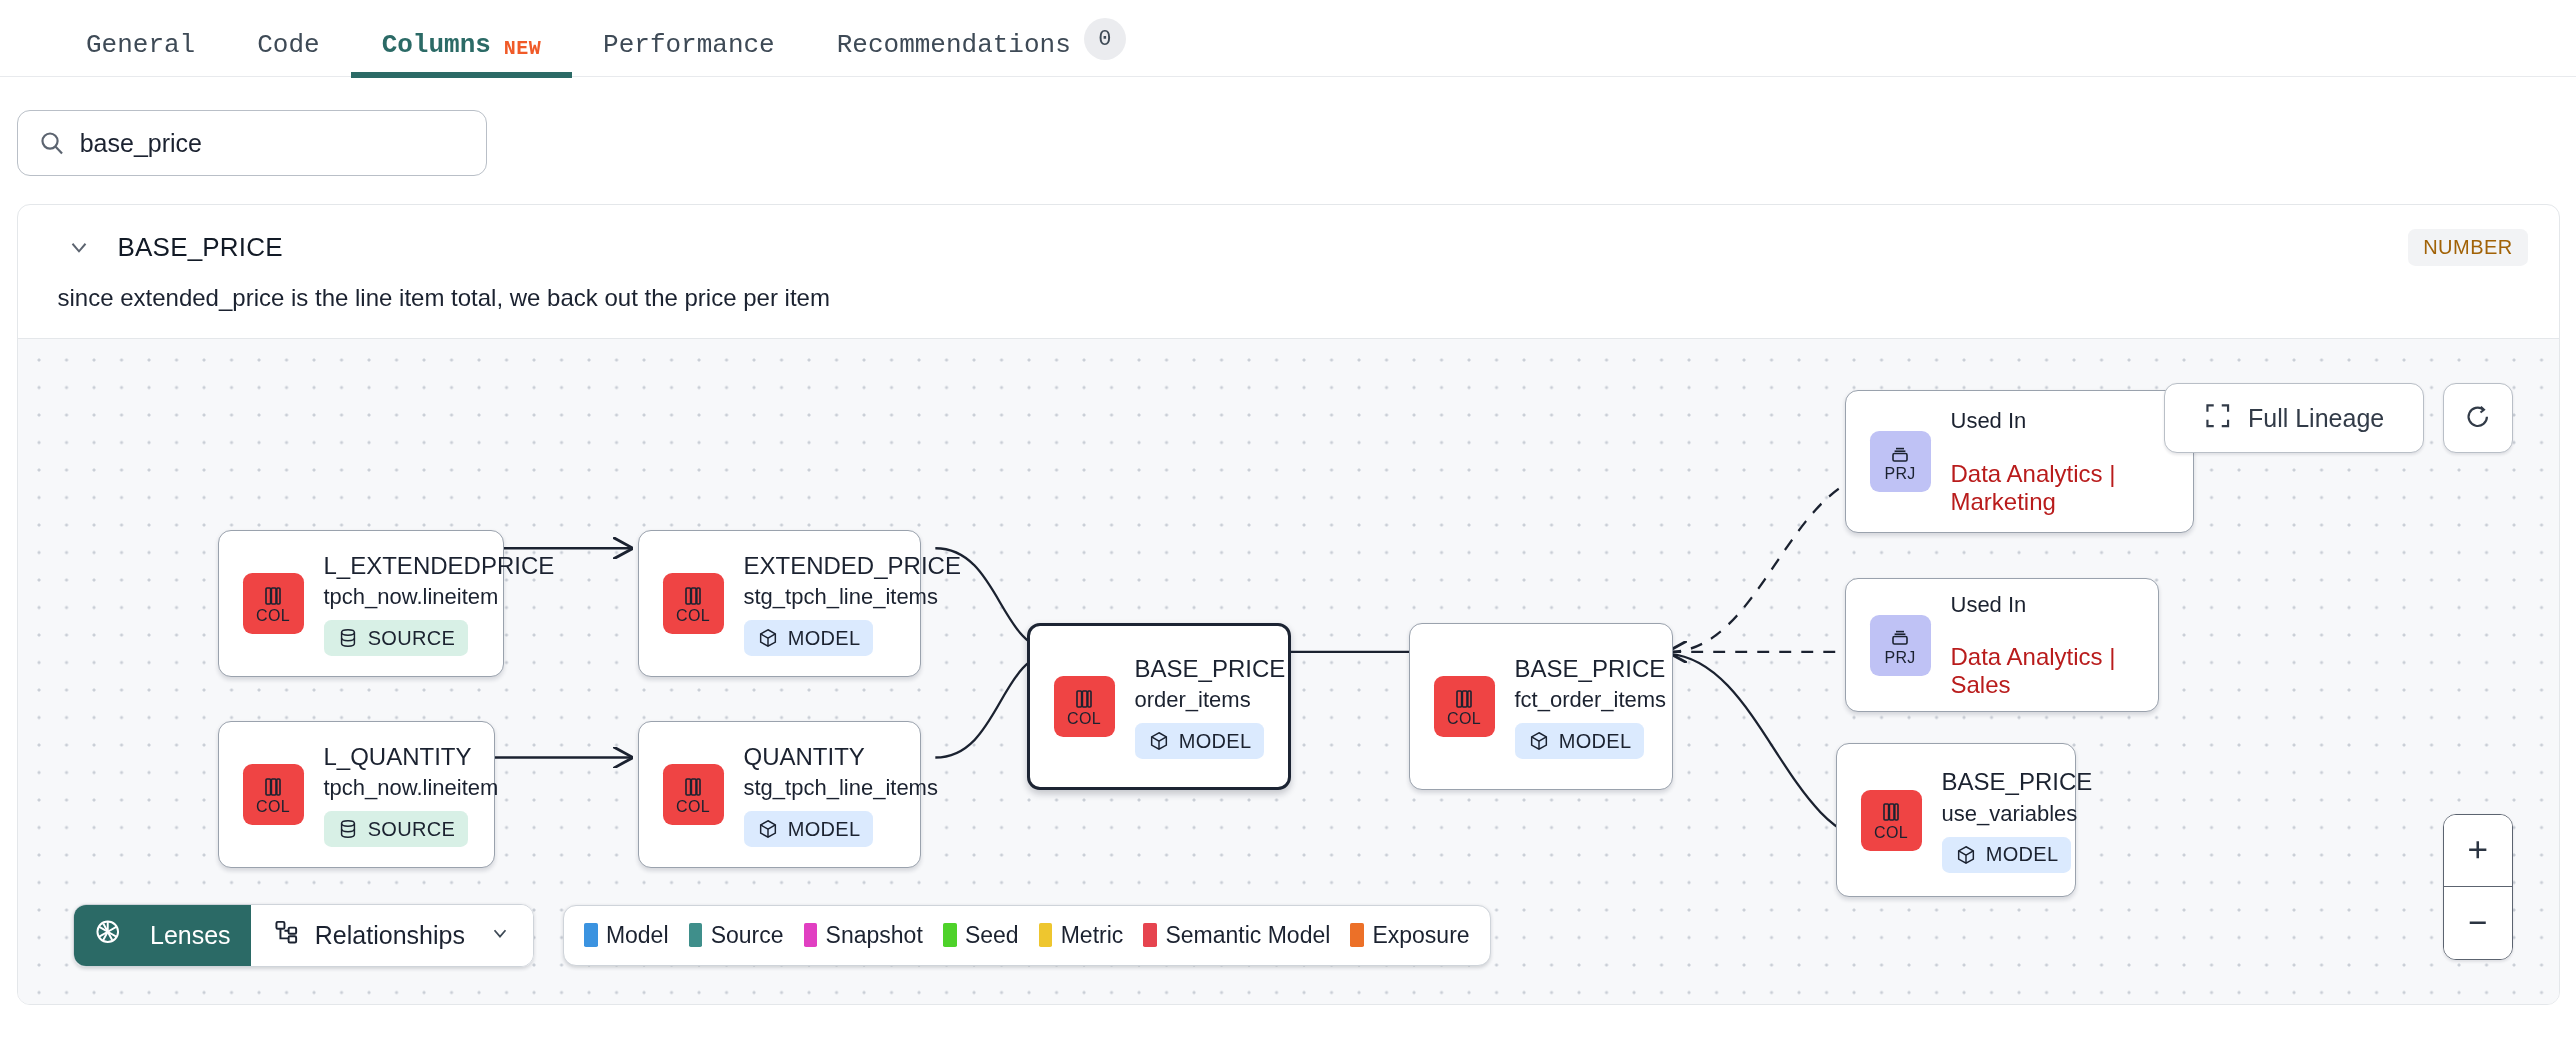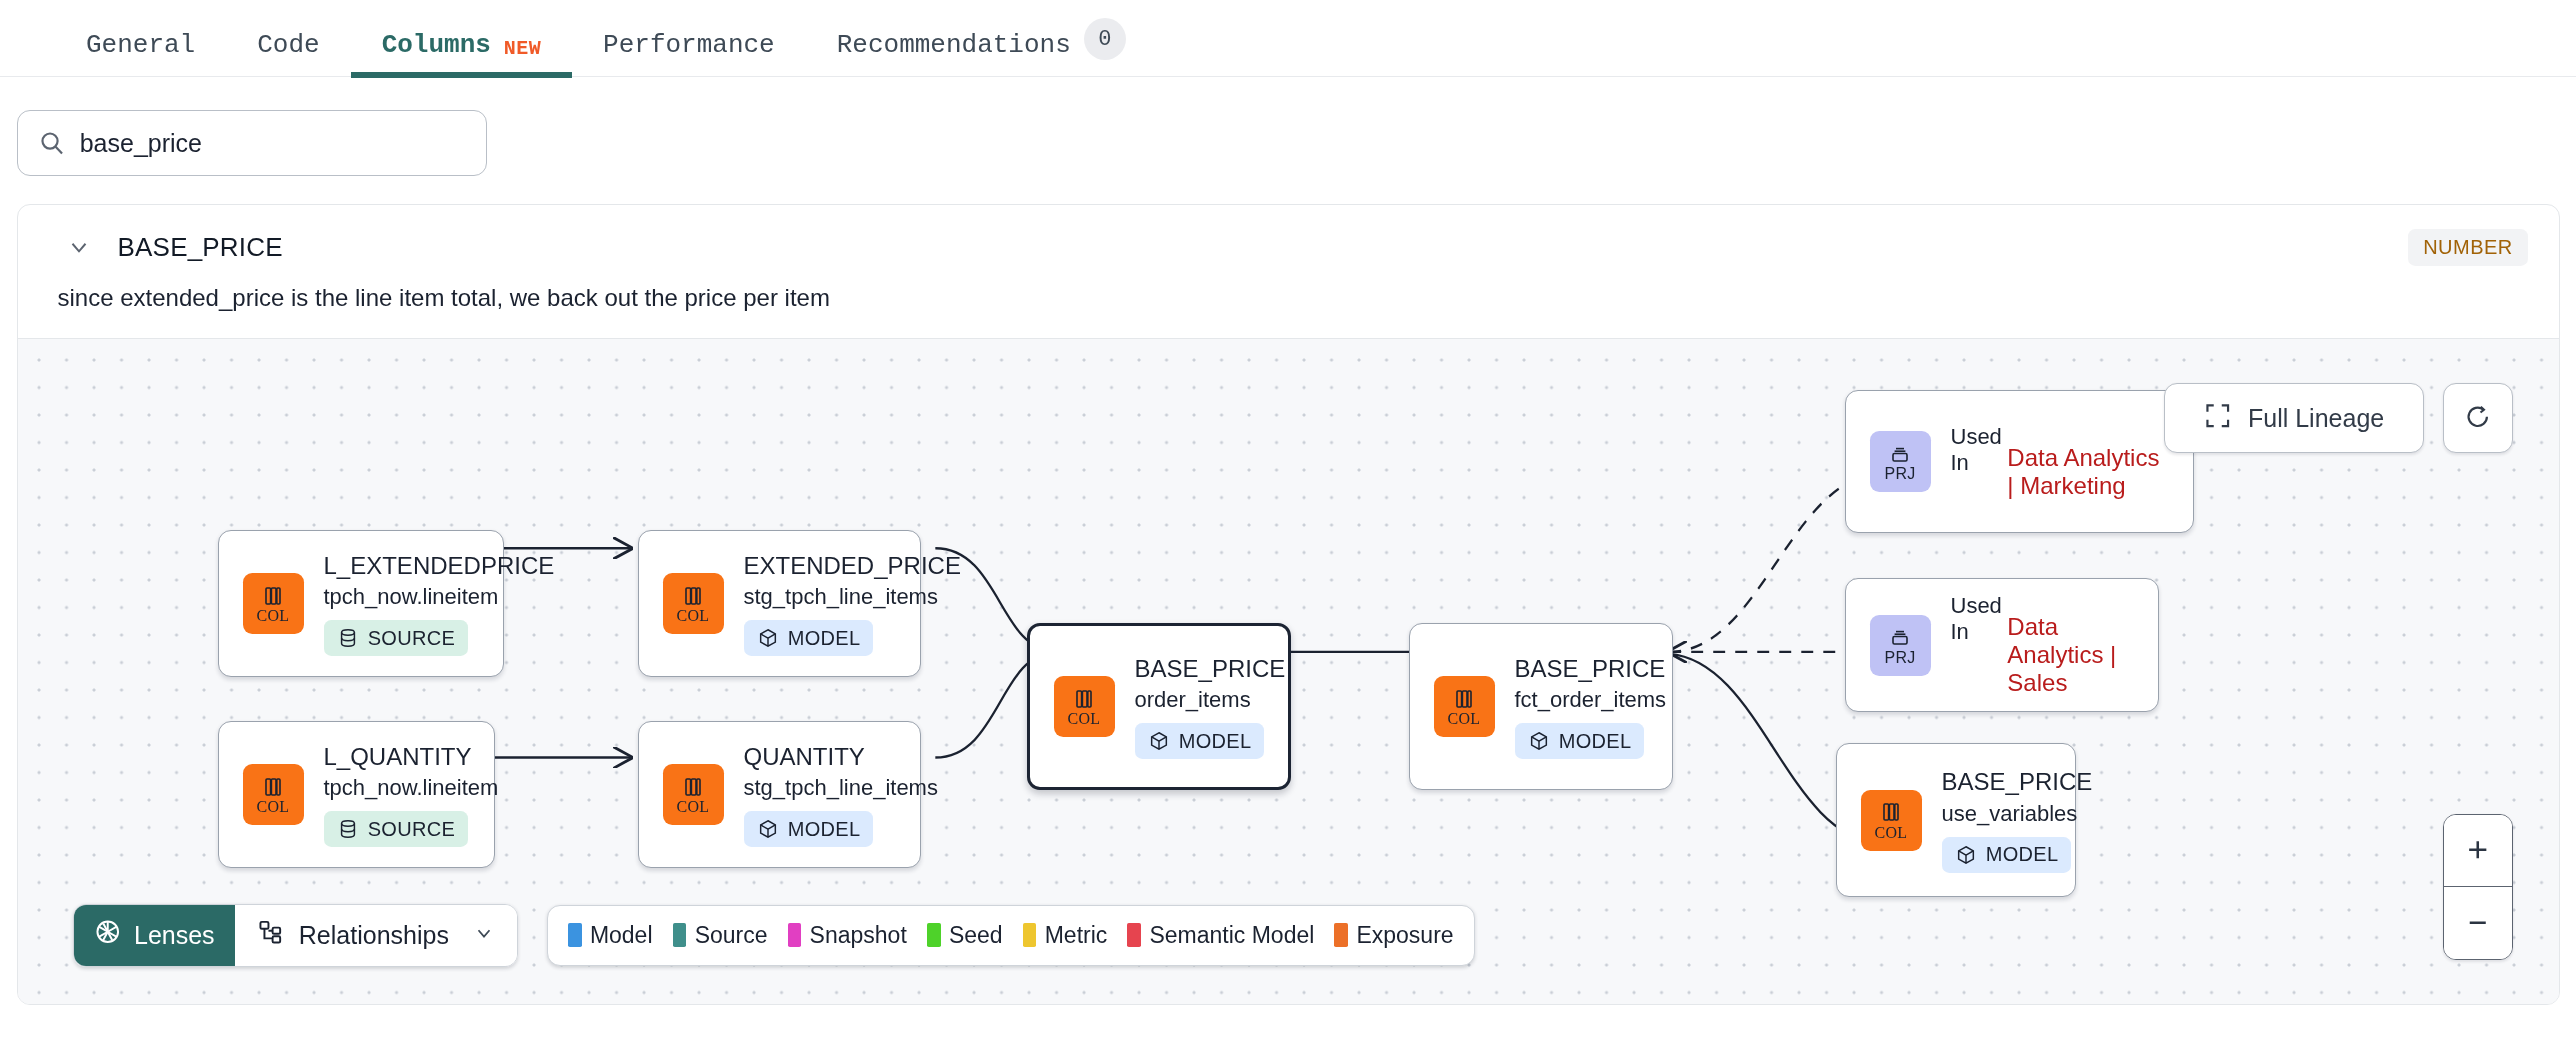--- a/index.html
+++ b/index.html
@@ -118,40 +118,40 @@
   }
   .node.focus { border: 3.7px solid #1c2433; box-shadow: 0 3.7px 7.3px rgba(16,24,40,.22); }
 
   .badge-icon {
     width: 61px; height: 61px; flex: none;
     border-radius: 9.2px;
     display: flex; flex-direction: column;
     align-items: center; justify-content: center;
     gap: 0.9px;
   }
-  .badge-icon.col { background: #f97316; font-family: Liberation Serif, serif; }
+  .badge-icon.col { background: #ef4444; }
   .badge-icon.prj { background: #bfc2f5; }
   .badge-icon svg { width: 24px; height: 24px; display:block; }
   .badge-icon .lbl { font-size: 16px; color: #1b2230; line-height: 1; letter-spacing: 0.3px; }
 
   .node-body { display: flex; flex-direction: column; gap: 4.6px; }
   .node-title { font-size: 24px; color: #1b2230; }
   .node-sub { font-size: 22px; color: #1b2230; }
   .pill {
     align-self: flex-start;
     margin-top: 5.5px;
     display: inline-flex; align-items: center; gap: 9.2px;
     border-radius: 7.3px; padding: 6.4px 13px;
     font-size: 20px; color: #1b2230; letter-spacing: 0.3px;
   }
   .pill.model  { background: #dbeafe; }
   .pill.source { background: #d8f0e6; }
   .pill svg { width: 22px; height: 22px; }
 
-  .node-used { display: flex; flex-direction: row; gap: 5.5px; }
+  .node-used { display: flex; flex-direction: column; gap: 5.5px; }
   .used-kicker { font-size: 22px; color: #1b2230; }
   .used-name   { font-size: 24px; color: #b91c1c; margin-top: 20px; }
 
   
   .topright { position: absolute; top: 44px; right: 46px; display: flex; gap: 18.3px; }
   .btn-outline {
     background: #fff; border: 1.8px solid #b9bfc7; border-radius: 13px;
     height: 70px; display: flex; align-items: center; gap: 16.5px;
     padding: 0 39px; font-size: 25px; color: #323b48; cursor: pointer;
     box-shadow: 0 1.8px 2.8px rgba(16,24,40,.10);
@@ -183,21 +183,21 @@
     display: flex; align-items: center; gap: 29px;
   }
   .segment {
     display: flex; align-items: stretch;
     border-radius: 13px; overflow: hidden;
     box-shadow: 0 1.8px 3.7px rgba(16,24,40,.16);
     border: 1.8px solid #cfd4da;
   }
   .seg-lenses {
     background: #2b6a66; color: #fff;
-    display: flex; align-items: center; gap: 13px;
+    display: flex; align-items: center; gap: 29px;
     padding: 0 20px; height: 61px; font-size: 25px; cursor: pointer;
   }
   .seg-lenses svg { width: 27.5px; height: 27.5px; }
   .seg-rel {
     background: #fff; color: #1b2230;
     display: flex; align-items: center; gap: 14.7px;
     padding: 0 22px; height: 61px; font-size: 25px; cursor: pointer;
   }
   .seg-rel svg.relicon { width: 27.5px; height: 27.5px; color:#1b2230; }
   .seg-rel svg.caret { width: 22px; height: 22px; color:#3e4a56; margin-left: 9.2px;}

